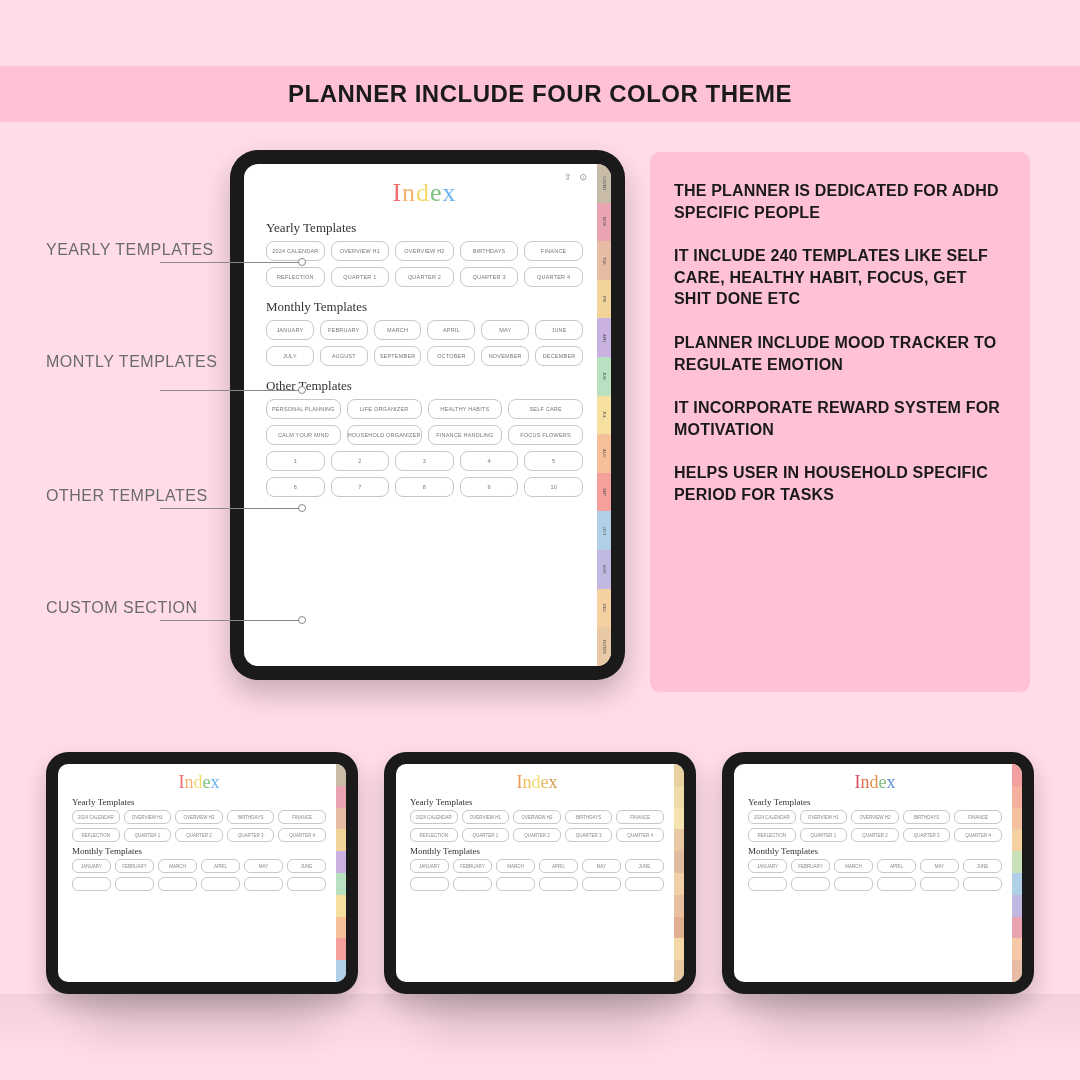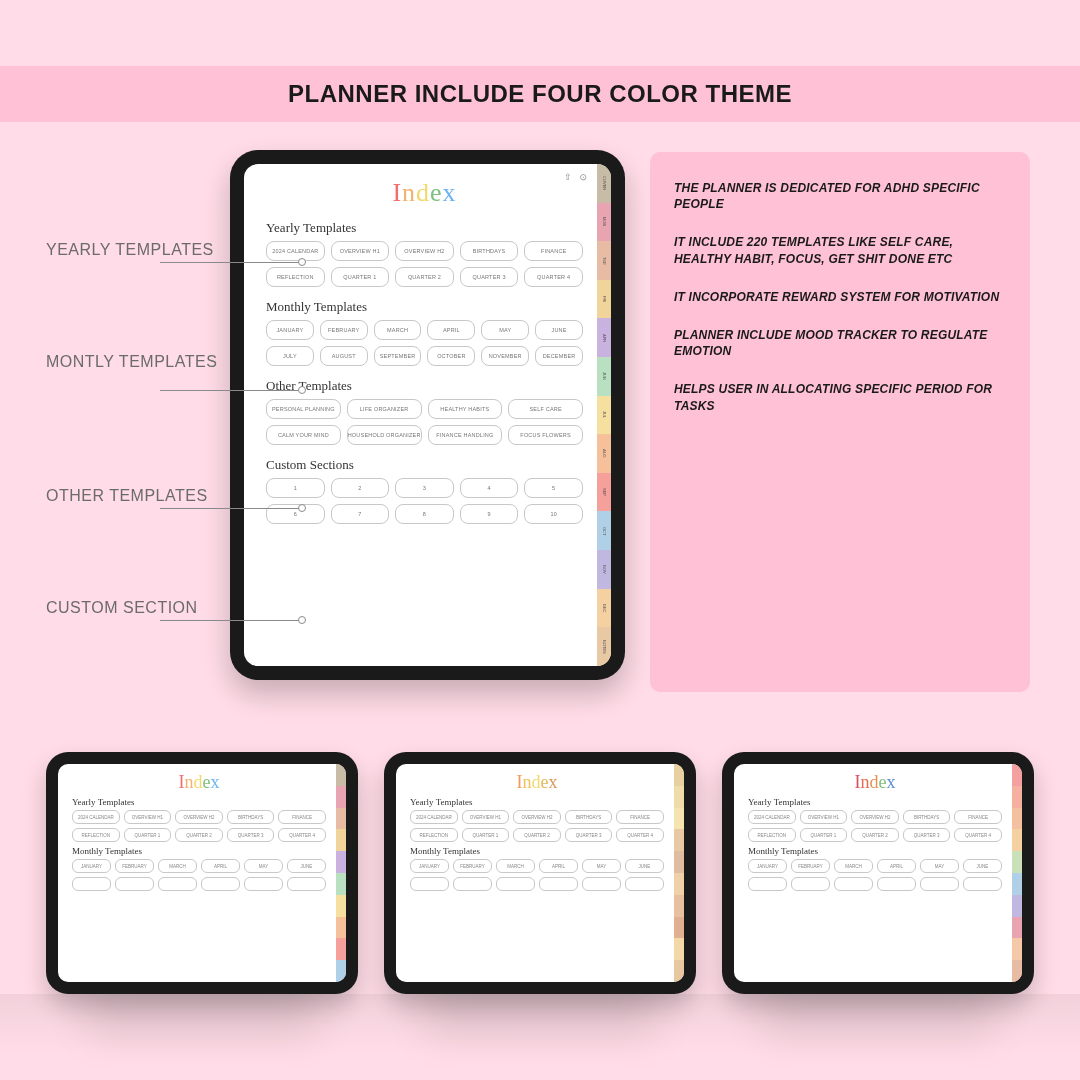--- a/index.html
+++ b/index.html
@@ -149,26 +149,25 @@
     width: 380px;
     height: 540px;
     background: #ffc1d6;
     border-radius: 10px;
     padding: 28px 24px;
     display: flex;
     flex-direction: column;
     gap: 22px;
   }
   .feature-panel p {
-    font-size: 12px;
+    font-size: 16px;
     font-weight: 600;
     color: #1a1a1a;
     line-height: 1.35;
     letter-spacing: 0.2px;
-    font-style: italic;
   }
 
   
   .ipad-row {
     position: absolute;
     left: 0; right: 0;
     top: 752px;
     height: 280px;
     display: flex;
     justify-content: center;
@@ -309,21 +308,20 @@
         <div class="pill">HEALTHY HABITS</div>
         <div class="pill">SELF CARE</div>
       </div>
       <div class="pill-row">
         <div class="pill">CALM YOUR MIND</div>
         <div class="pill">HOUSEHOLD ORGANIZER</div>
         <div class="pill">FINANCE HANDLING</div>
         <div class="pill">FOCUS FLOWERS</div>
       </div>
 
-      <div class="section-label">Custom Sections</div>
       <div class="pill-row">
         <div class="pill">1</div>
         <div class="pill">2</div>
         <div class="pill">3</div>
         <div class="pill">4</div>
         <div class="pill">5</div>
       </div>
       <div class="pill-row">
         <div class="pill">6</div>
         <div class="pill">7</div>
@@ -361,24 +359,24 @@
 <div class="callout" style="top:486px">OTHER TEMPLATES</div>
 <div class="callout-line" style="top:508px;left:160px;width:140px"></div>
 <div class="callout-dot" style="top:504px;left:298px"></div>
 
 <div class="callout" style="top:598px">CUSTOM SECTION</div>
 <div class="callout-line" style="top:620px;left:160px;width:140px"></div>
 <div class="callout-dot" style="top:616px;left:298px"></div>
 
 <div class="feature-panel">
   <p>THE PLANNER IS DEDICATED FOR ADHD SPECIFIC PEOPLE</p>
-  <p>IT INCLUDE 220 TEMPLATES LIKE SELF CARE, HEALTHY HABIT, FOCUS, GET SHIT DONE ETC</p>
+  <p>IT INCLUDE 240 TEMPLATES LIKE SELF CARE, HEALTHY HABIT, FOCUS, GET SHIT DONE ETC</p>
+  <p>PLANNER INCLUDE MOOD TRACKER TO REGULATE EMOTION</p>
   <p>IT INCORPORATE REWARD SYSTEM FOR MOTIVATION</p>
-  <p>PLANNER INCLUDE MOOD TRACKER TO REGULATE EMOTION</p>
-  <p>HELPS USER IN ALLOCATING SPECIFIC PERIOD FOR TASKS</p>
+  <p>HELPS USER IN HOUSEHOLD SPECIFIC PERIOD FOR TASKS</p>
 </div>
 
 <div class="ipad-row">
   <div class="ipad-small">
     <div class="sm-screen">
       <div class="sm-content">
         <div class="sm-title c1">
           <span>I</span><span>n</span><span>d</span><span>e</span><span>x</span>
         </div>
         <div class="sm-section">Yearly Templates</div>

